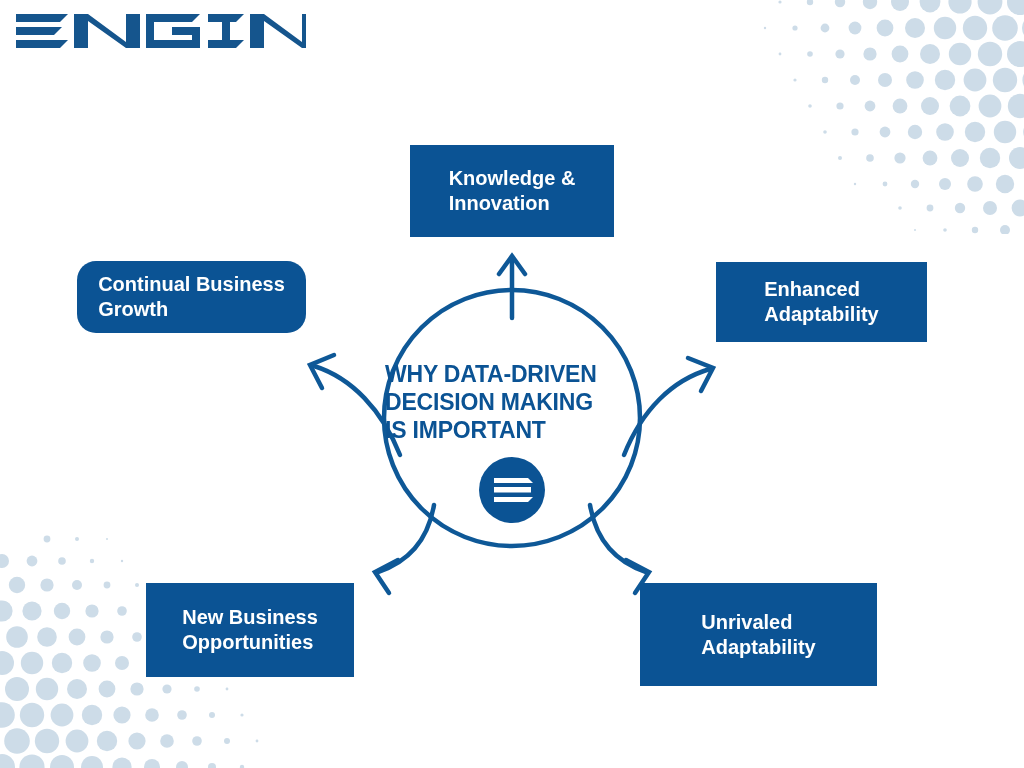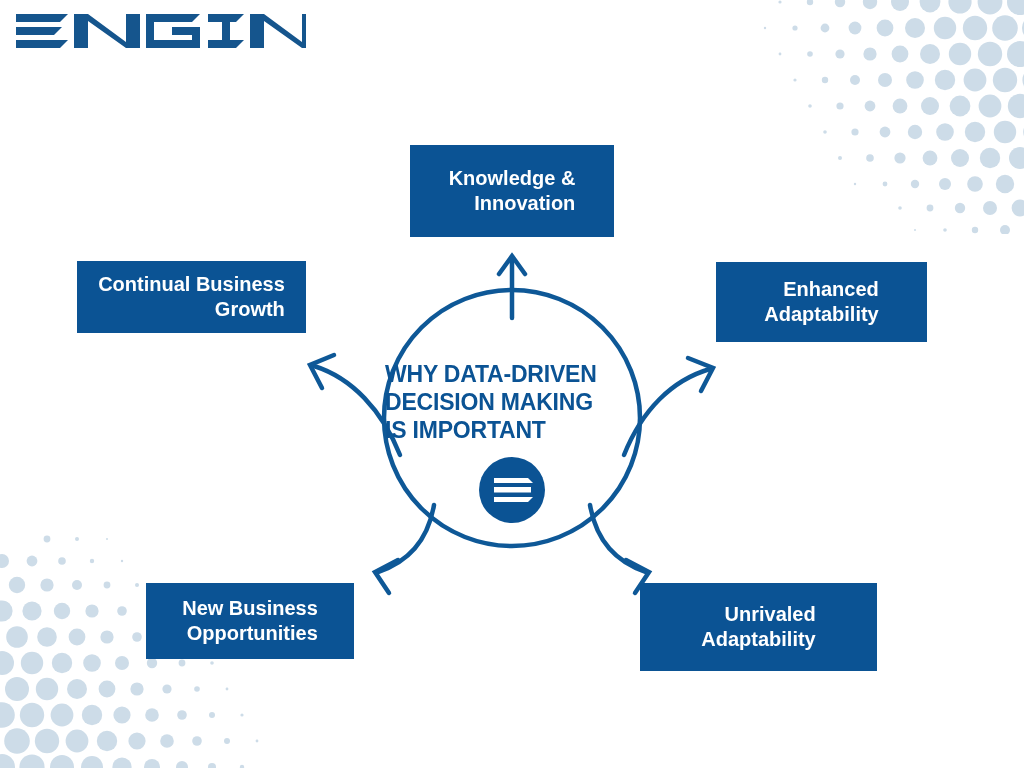--- a/index.html
+++ b/index.html
@@ -64,33 +64,33 @@
     white-space: pre-line;
   }
   
   .benefit-box {
     position: absolute;
     background: #0b5394;
     color: #ffffff;
     display: flex;
     align-items: center;
     justify-content: center;
-    text-align: right;
+    text-align: left;
     font-weight: bold;
     font-size: 20px;
     line-height: 1.24;
     white-space: pre-line;
     box-sizing: border-box;
     padding: 4px 10px;
   }
   #box-knowledge      { left: 410px; top: 145px; width: 204px; height: 92px; }
-  #box-growth         { left: 77px;  top: 261px; width: 229px; height: 72px; }
+  #box-growth         { left: 77px;  top: 261px; width: 229px; height: 72px; border-radius: 19px; }
   #box-communication  { left: 716px; top: 262px; width: 211px; height: 80px; }
-  #box-opportunities  { left: 146px; top: 583px; width: 208px; height: 76px; }
-  #box-adaptability   { left: 640px; top: 583px; width: 237px; height: 88px; }
+  #box-opportunities  { left: 146px; top: 583px; width: 208px; height: 94px; }
+  #box-adaptability   { left: 640px; top: 583px; width: 237px; height: 103px; }
 </style>
 </head>
 <body>
 
 <div id="slide">
 
   <svg class="halftone" id="halftone-top-right" viewBox="0 0 300 240">
     <g fill="#cddce8">
       <circle cx="292" cy="8" r="13"></circle>
         <circle cx="262" cy="8" r="12.4"></circle>

